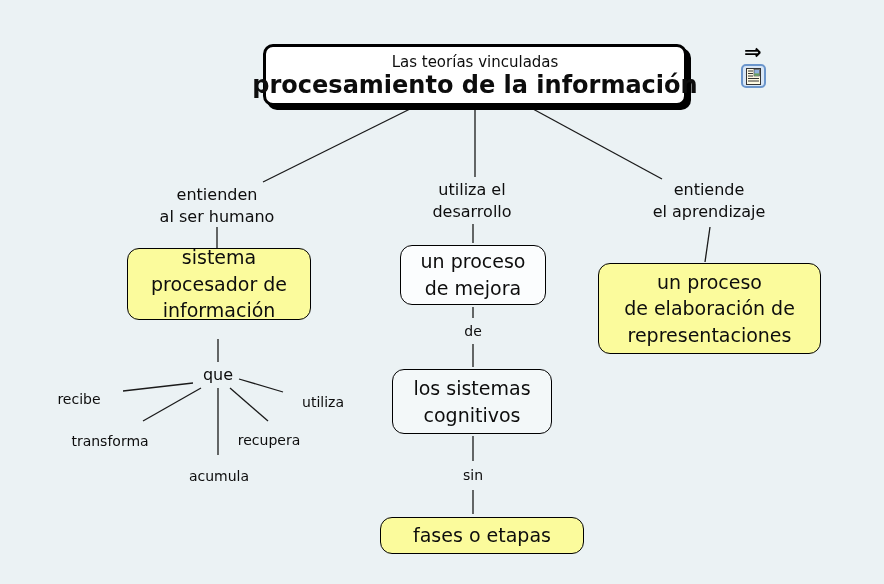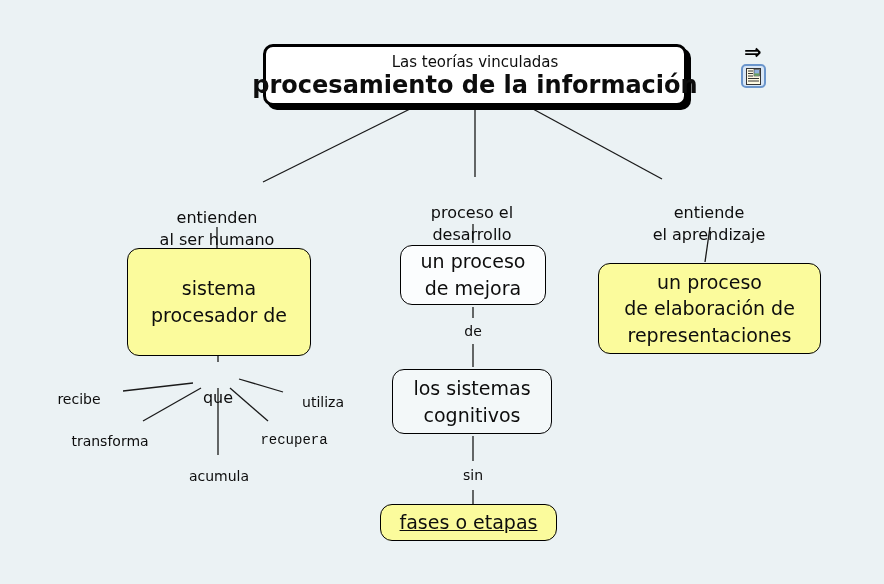--- a/index.html
+++ b/index.html
@@ -54,21 +54,20 @@
     white-space: nowrap;
   }
   .root-line1 { font-size: 15px; line-height: 20px; }
   .root-line2 { font-size: 24px; line-height: 27px; font-weight: bold; }
   .linking {
     position: absolute;
     text-align: center;
     font-size: 16px;
     line-height: 22px;
     white-space: nowrap;
-    margin-top: 23px;
   }
   .floatword {
     position: absolute;
     text-align: center;
     font-size: 14px;
     line-height: 26px;
     white-space: nowrap;
   }
   .arrow-icon {
     position: absolute;
@@ -136,59 +135,60 @@
       <line x1="2" y1="13" x2="13" y2="13" stroke="#333" stroke-width="1"></line>
     </svg>
   </div>
 
   <div class="linking" style="left:117px; top:184px; width:200px;">
     <div>entienden</div>
     <div>al ser humano</div>
   </div>
 
   <div class="linking" style="left:372px; top:179px; width:200px;">
-    <div>proceso el</div>
+    <div>utiliza el</div>
     <div>desarrollo</div>
   </div>
 
   <div class="linking" style="left:609px; top:179px; width:200px;">
     <div>entiende</div>
     <div>el aprendizaje</div>
   </div>
 
   <div class="linking" style="left:178px; top:364px; width:80px;">que</div>
 
   <div class="floatword" style="left:423px; top:318px; width:100px;">de</div>
 
   <div class="floatword" style="left:423px; top:462px; width:100px;">sin</div>
 
-  <div class="concept yellow" style="left:127px; top:248px; width:184px; height:108px;">
+  <div class="concept yellow" style="left:127px; top:248px; width:184px; height:72px;">
     <div>sistema</div>
     <div>procesador de</div>
+    <div>información</div>
   </div>
 
   <div class="concept pale" style="left:400px; top:245px; width:146px; height:60px;">
     <div>un proceso</div>
     <div>de mejora</div>
   </div>
 
   <div class="concept pale2" style="left:392px; top:369px; width:160px; height:65px;">
     <div>los sistemas</div>
     <div>cognitivos</div>
   </div>
 
-  <div class="concept yellow" style="left:380px; top:504px; width:177px; height:37px;text-decoration:underline;">
+  <div class="concept yellow" style="left:380px; top:517px; width:204px; height:37px;">
     <div>fases o etapas</div>
   </div>
 
   <div class="concept yellow" style="left:598px; top:263px; width:223px; height:91px;">
     <div>un proceso</div>
     <div>de elaboración de</div>
     <div>representaciones</div>
   </div>
 
   <div class="floatword" style="left:14px; top:386px; width:130px;">recibe</div>
   <div class="floatword" style="left:258px; top:389px; width:130px;">utiliza</div>
   <div class="floatword" style="left:45px; top:428px; width:130px;text-align:center;">transforma</div>
-  <div class="floatword" style="left:229px; top:427px; width:130px;font-family:Liberation Mono, monospace;">recupera</div>
+  <div class="floatword" style="left:204px; top:427px; width:130px;">recupera</div>
   <div class="floatword" style="left:154px; top:463px; width:130px;">acumula</div>
 
 </div>
 
 </body></html>

